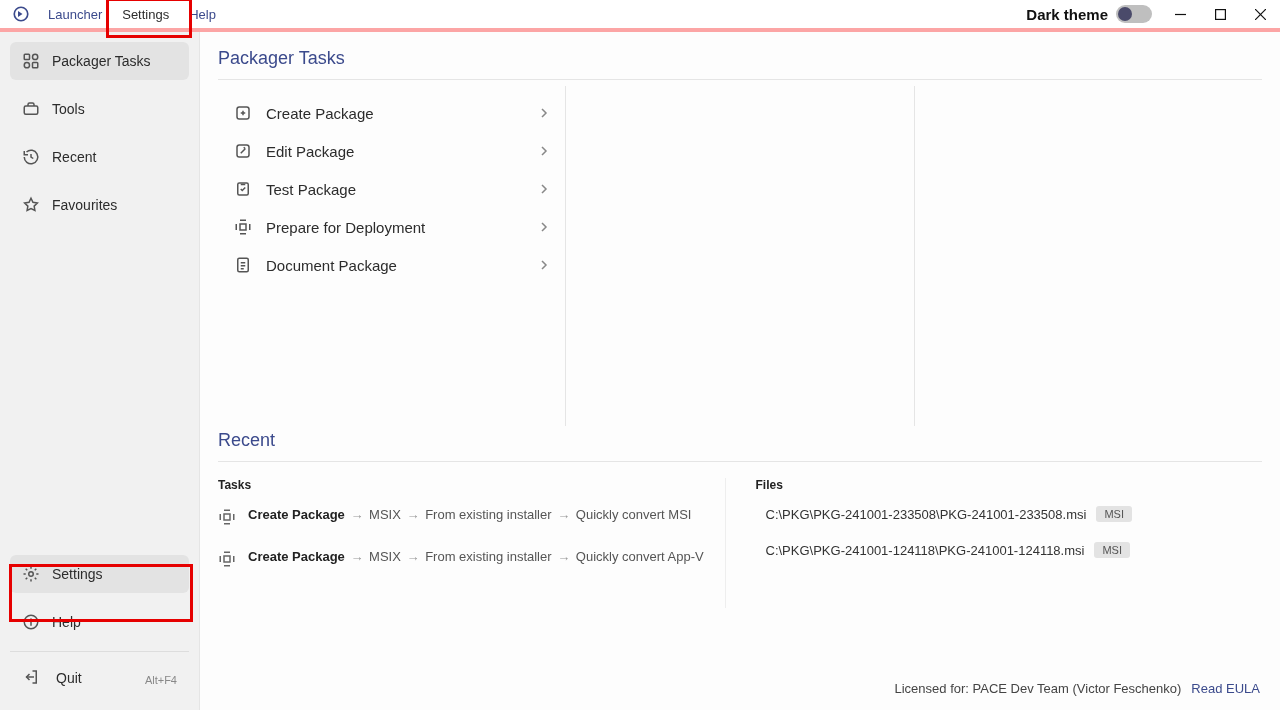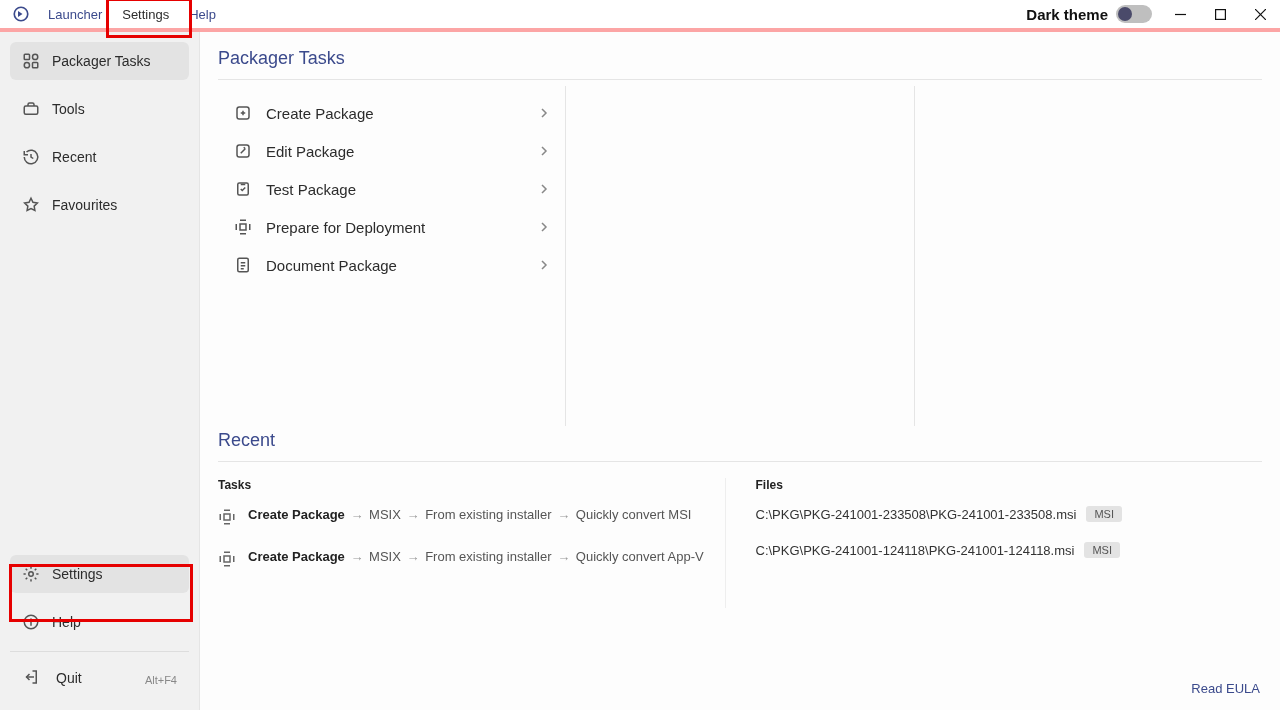--- a/index.html
+++ b/index.html
@@ -47,21 +47,21 @@
   .recent-wrap { display: flex; gap: 30px; padding-top: 10px; height: 140px; overflow: hidden; }
   .recent-col { flex: 1; border-right: 1px solid #eee; padding-right: 20px; }
   .recent-col:last-child { border-right: none; }
   .recent-head { font-weight: 600; font-size: 12px; margin-bottom: 14px; color: #222; }
   .recent-task-row { display: flex; gap: 12px; margin-bottom: 22px; font-size: 13px; color: #555; line-height: 1.4; }
   .recent-task-row svg { flex-shrink: 0; margin-top: 2px; color: #666; }
   .recent-task-label { font-weight: 600; color: #222; }
   .recent-arrow { color: #999; margin: 0 2px; }
   .file-row { display: flex; align-items: center; gap: 10px; margin-bottom: 20px; font-size: 13px; color: #333; }
   .file-badge { background: #e3e3e3; padding: 2px 8px; border-radius: 3px; font-size: 11px; color: #555; text-align: center; }
-  .file-path { margin-left: 0; }
+  .file-path { margin-left: 10px; }
   .footer { margin-top: auto; border-top: 0px; padding: 10px 2px 14px 2px; display: flex; justify-content: flex-end; font-size: 13px; color: #444; }
   .footer a { color: #3b4a8c; text-decoration: none; margin-left: 10px; cursor: pointer; }
   .section-title.recent { margin-top: 4px; }
 </style>
 </head>
 <body>
 
 <div class="titlebar">
   <svg class="logo" viewBox="0 0 24 24" fill="none" stroke="#3b4a8c" stroke-width="2.2">
       <circle cx="12" cy="12" r="9"></circle>
@@ -267,16 +267,17 @@
           <span class="file-badge">MSI</span>
         </div>
         <div class="file-row">
           <span class="file-path">C:\PKG\PKG-241001-124118\PKG-241001-124118.msi</span>
           <span class="file-badge">MSI</span>
         </div>
       </div>
     </div>
 
     <div class="footer">
+      <span>Licensed for: PACE Dev Team (Victor Feschenko)</span>
       <a>Read EULA</a>
     </div>
   </div>
 </div>
 
 </body></html>

